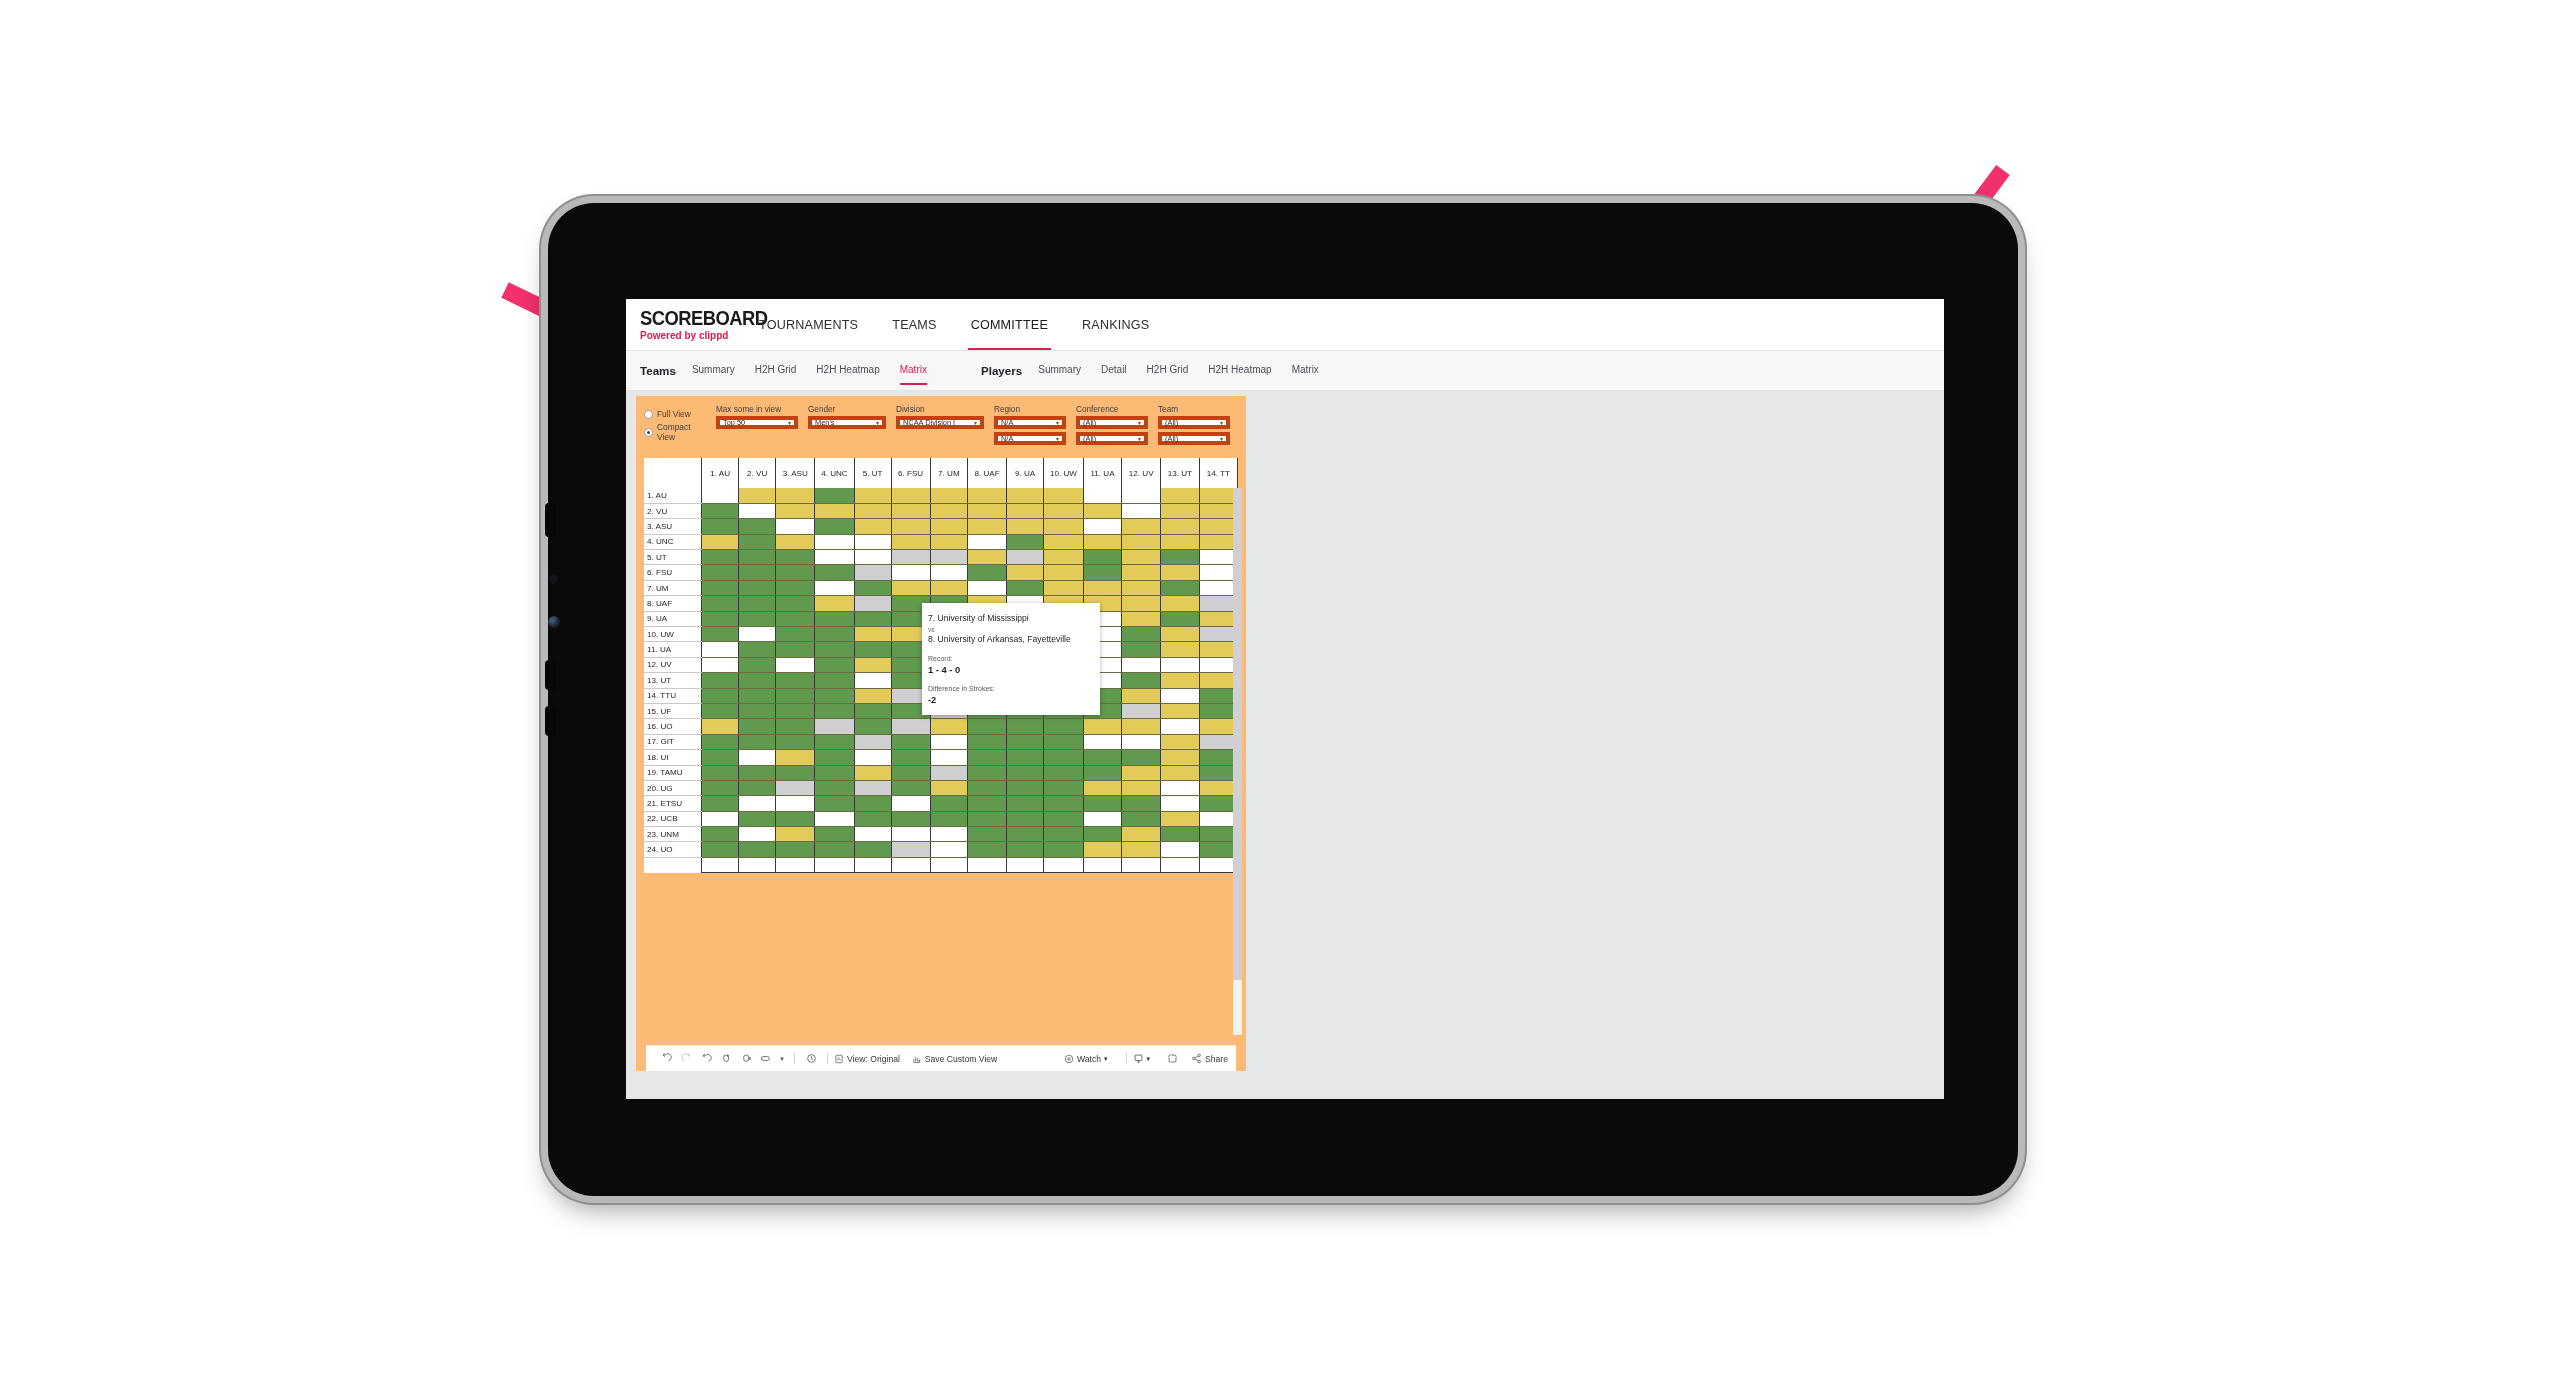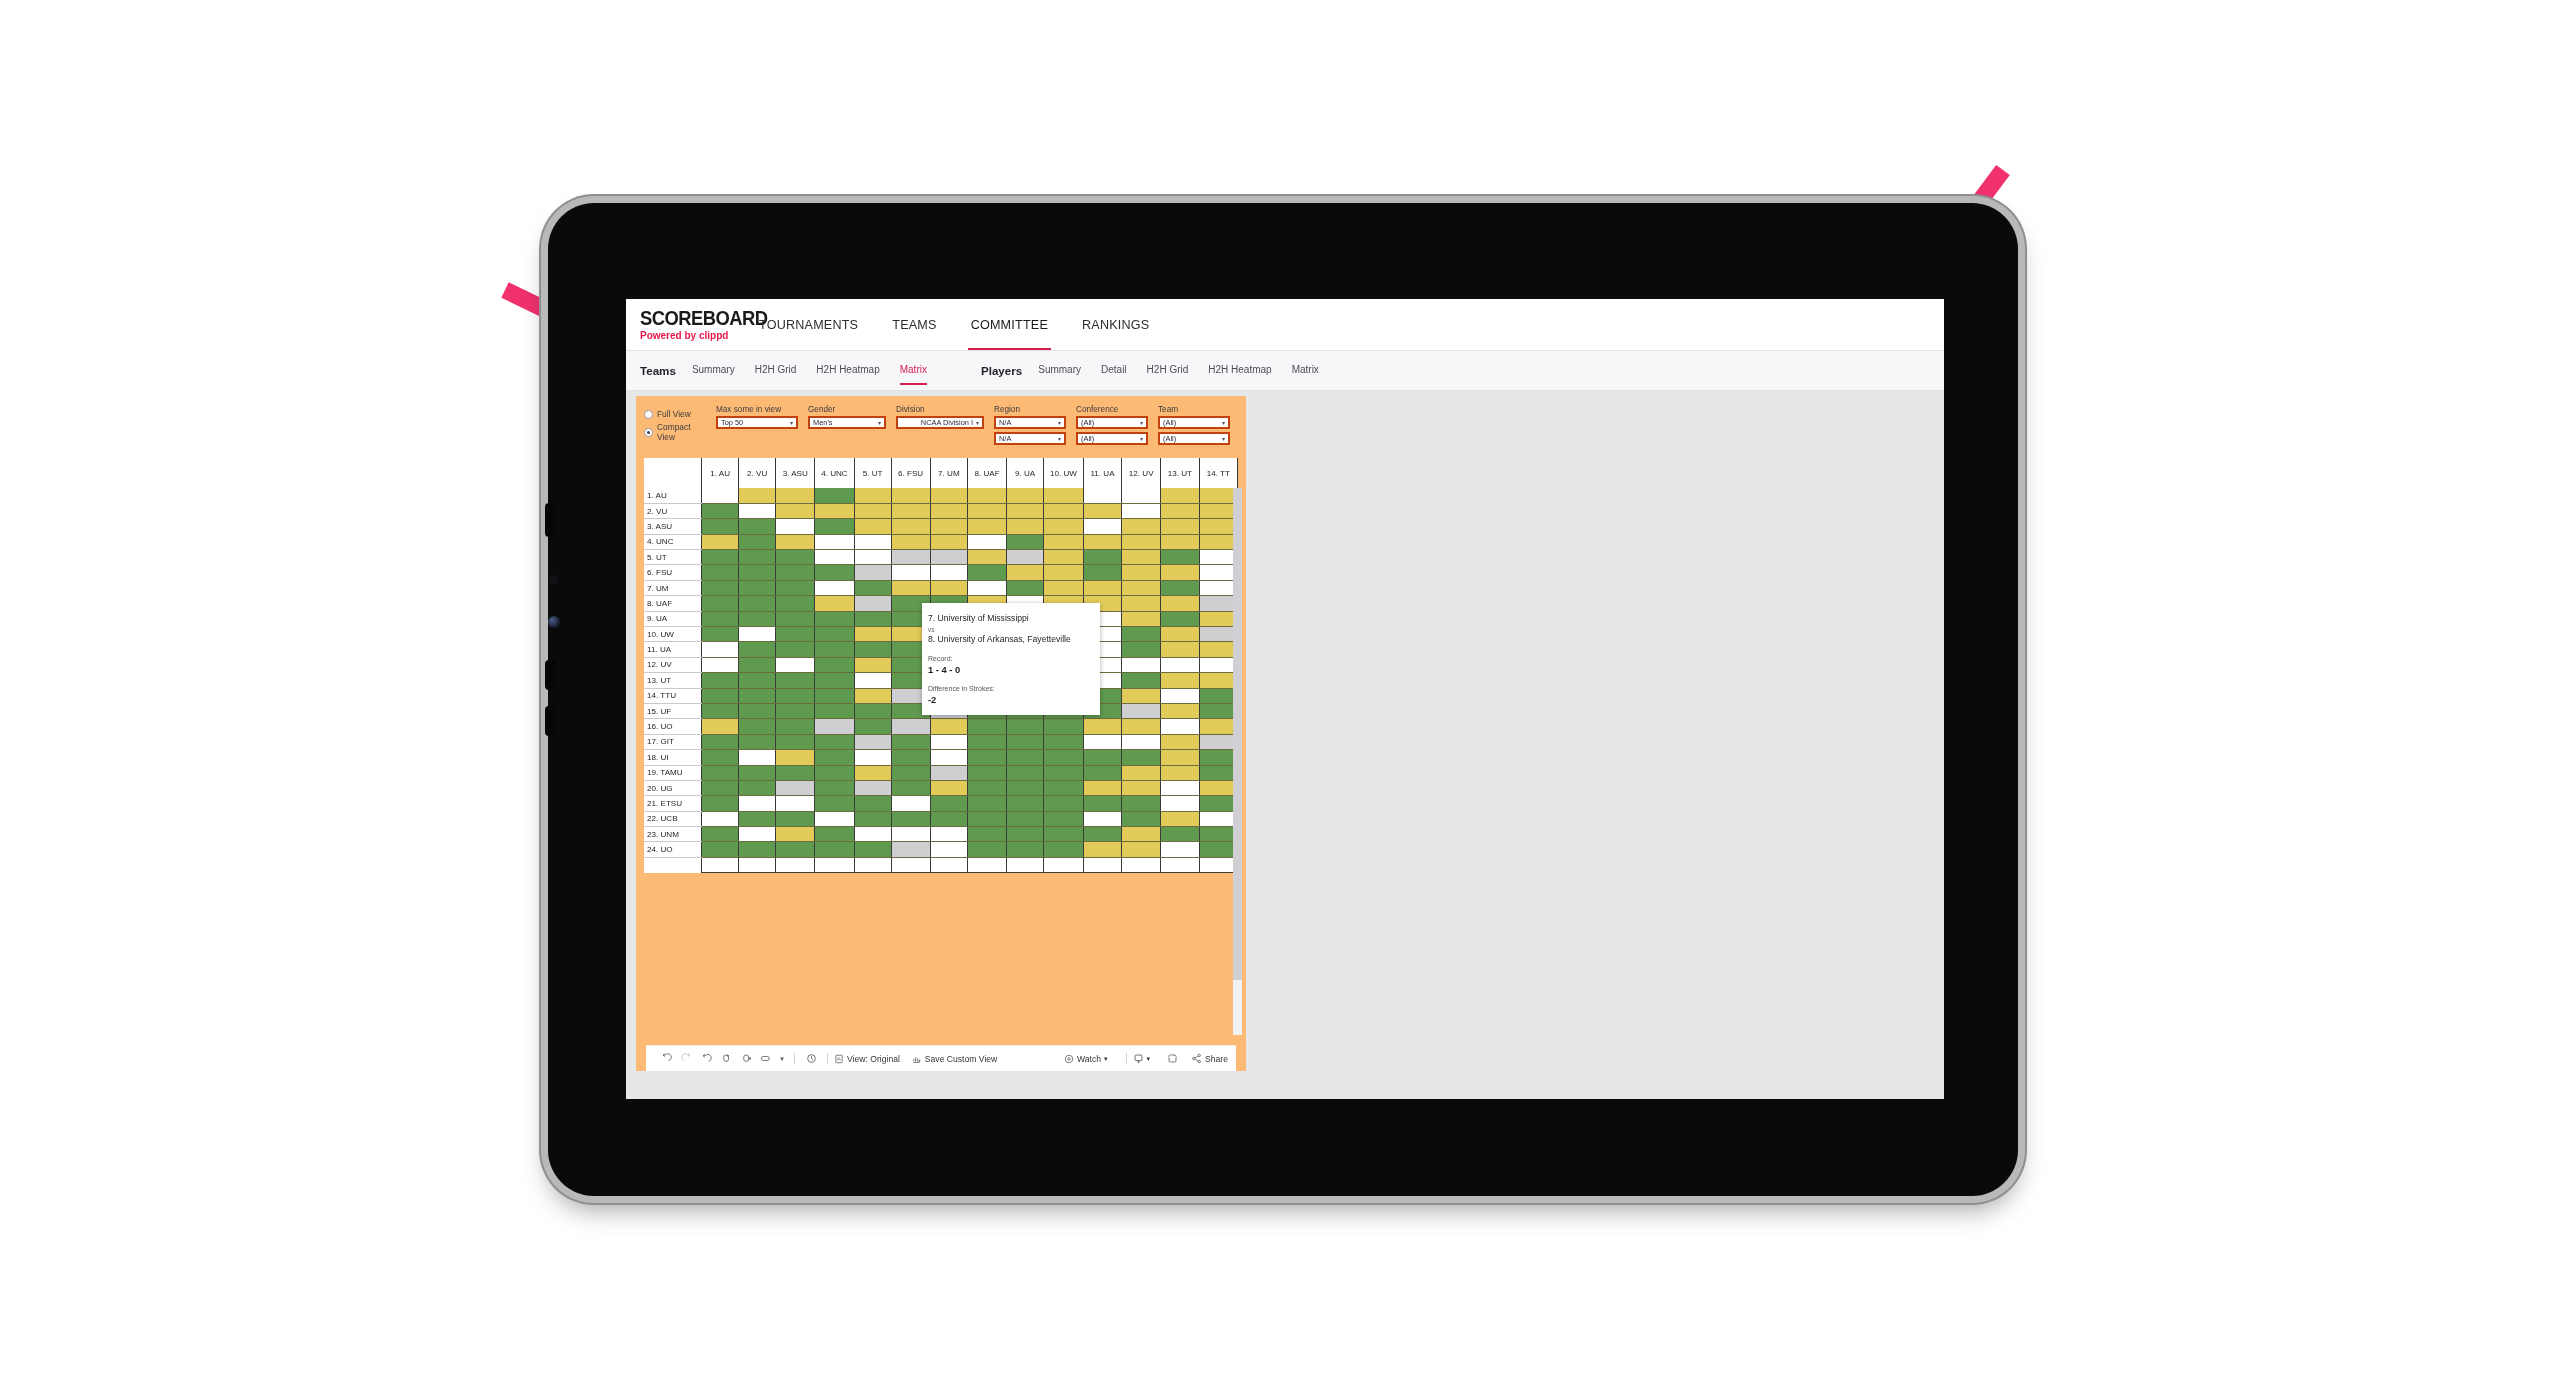--- a/index.html
+++ b/index.html
@@ -97,27 +97,27 @@
   #vizcard {
     position:absolute; left:10px; top:5px; width:610px; bottom:28px;
     background:#fdba74; overflow:hidden;
   }
 
   
   #filters { display:flex; padding:9px 6px 4px 8px; gap:0; align-items:flex-start; }
   .fgroup { margin-right:10px; }
   .flabel { font-size:8.2px; color:#3c3c42; margin-bottom:2px; white-space:nowrap; }
   .fsel {
-    height:13px; border:2px solid #c2410c; background:#fff; font-size:7.4px;
+    height:13px; border:4px solid #c2410c; background:#fff; font-size:7.4px;
     color:#2a2a30; display:flex; align-items:center; padding:0 3px; position:relative;
   }
   .fsel + .fsel { margin-top:3px; }
   .fsel .cap { flex:1; white-space:nowrap; overflow:hidden; }
   .fsel .car { font-size:6px; color:#55555c; margin-left:3px; }
-  .w-max { width:82px; } .w-gen { width:78px; } .w-div { width:88px;text-align:right; }
+  .w-max { width:82px; } .w-gen { width:78px; } .w-div { width:88px; }
   .w-reg { width:72px; } .w-con { width:72px; } .w-team { width:72px; }
 
   .radios { margin-right:14px; padding-top:4px; }
   .radio { display:flex; align-items:center; font-size:8.4px; color:#3c3c42; margin-bottom:3px; }
   .rdot {
     width:9px; height:9px; border-radius:50%; border:1px solid #9a9aa2;
     margin-right:4px; background:#fff; position:relative; flex:none;
   }
   .rdot.on::after{
     content:""; position:absolute; left:2px; top:2px; width:3px; height:3px;

